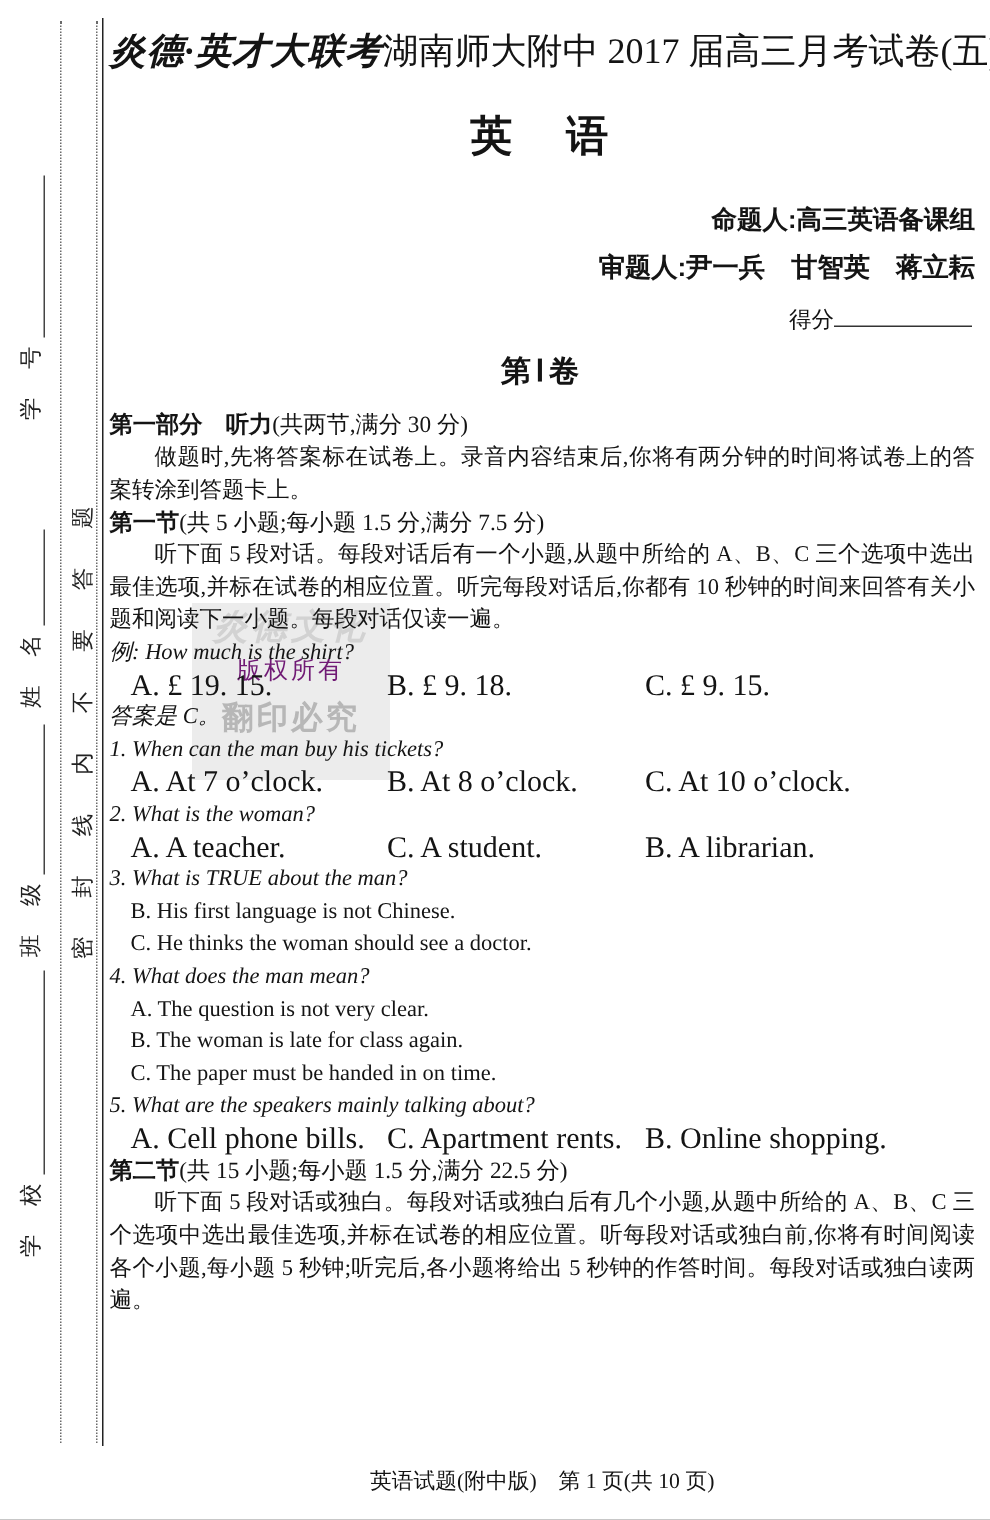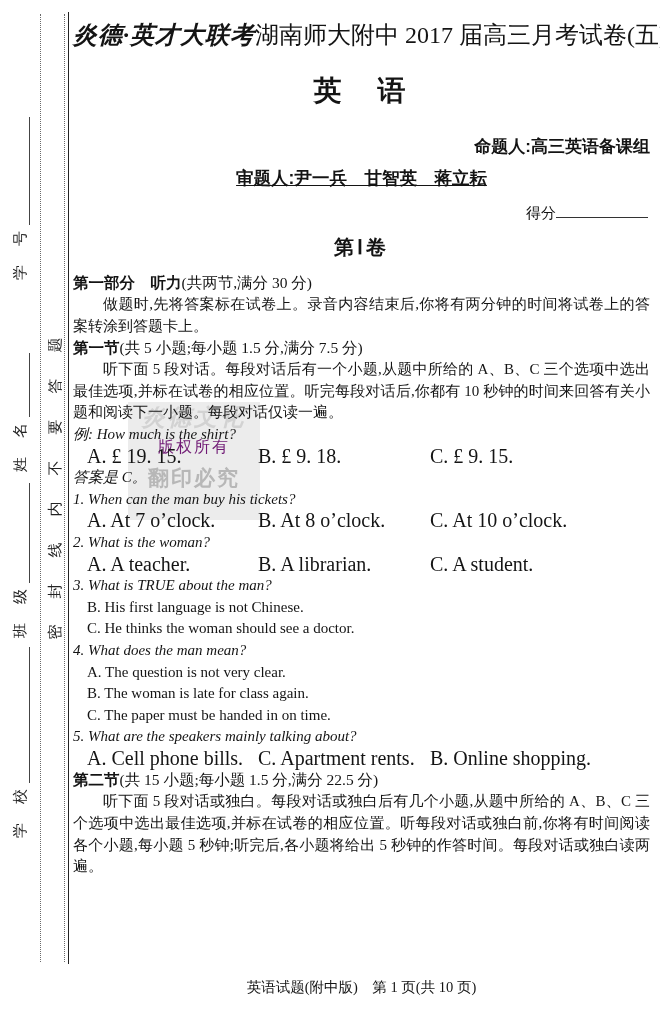--- a/index.html
+++ b/index.html
@@ -24,22 +24,22 @@
   .wm3{margin-top:6px;font-size:21px;font-weight:bold;color:#b7b7b7;letter-spacing:2px;}
 
   
   .main{position:absolute;left:73px;top:0;width:577px;z-index:2;}
   .hdr{margin-top:20px;text-align:right;font-size:24px;line-height:30px;white-space:nowrap;}
   .hdr .brand{font-weight:900;font-style:italic;letter-spacing:1px;}
   .subject{margin-top:24px;text-align:center;font-size:28px;font-weight:bold;
            font-family:"Liberation Sans",sans-serif;letter-spacing:4px;line-height:34px;}
   .setter{margin-top:28px;text-align:right;font-size:17px;font-weight:bold;
           font-family:"Liberation Sans",sans-serif;line-height:22px;}
-  .reviewer{margin-top:8px;text-align:center;font-size:17.5px;font-weight:bold;
-          font-family:"Liberation Sans",sans-serif;line-height:24px;text-decoration:underline;}
+  .reviewer{margin-top:8px;text-align:right;font-size:17.5px;font-weight:bold;
+          font-family:"Liberation Sans",sans-serif;line-height:24px;}
   .score{margin-top:12px;text-align:right;font-size:15px;line-height:22px;padding-right:2px;}
   .score .fill{display:inline-block;width:92px;border-bottom:1.2px solid #333;height:15px;}
   .intro{margin-top:20px;font-family:"Liberation Sans",sans-serif;font-weight:bold;
          font-size:15.5px;line-height:26px;text-indent:2em;text-align:justify;}
   .vol{margin-top:10px;text-align:center;font-size:20px;font-weight:bold;
        font-family:"Liberation Sans",sans-serif;line-height:26px;letter-spacing:3px;}
   .h-part{margin-top:12px;font-size:15.5px;line-height:22px;}
   .h-part .hb{font-weight:bold;font-family:"Liberation Sans",sans-serif;}
   .para{font-size:15px;line-height:21.6px;text-indent:2em;text-align:justify;}
   .qline{font-size:15px;line-height:21.6px;font-style:italic;}
@@ -121,22 +121,22 @@
     <div id="questions">
         <div class="qline">1. When can the man buy his tickets?</div>
         <div class="optrow">
           <span>A. At 7 o’clock.</span>
           <span>B. At 8 o’clock.</span>
           <span>C. At 10 o’clock.</span>
         </div>
         <div class="qline">2. What is the woman?</div>
         <div class="optrow">
           <span>A. A teacher.</span>
+          <span>C. A student.</span>
           <span>B. A librarian.</span>
-          <span>C. A student.</span>
         </div>
         <div class="qline">3. What is TRUE about the man?</div>
         <div class="optstack">B. His first language is not Chinese.</div>
         <div class="optstack">C. He thinks the woman should see a doctor.</div>
         <div class="qline">4. What does the man mean?</div>
         <div class="optstack">A. The question is not very clear.</div>
         <div class="optstack">B. The woman is late for class again.</div>
         <div class="optstack">C. The paper must be handed in on time.</div>
         <div class="qline">5. What are the speakers mainly talking about?</div>
         <div class="optrow">

